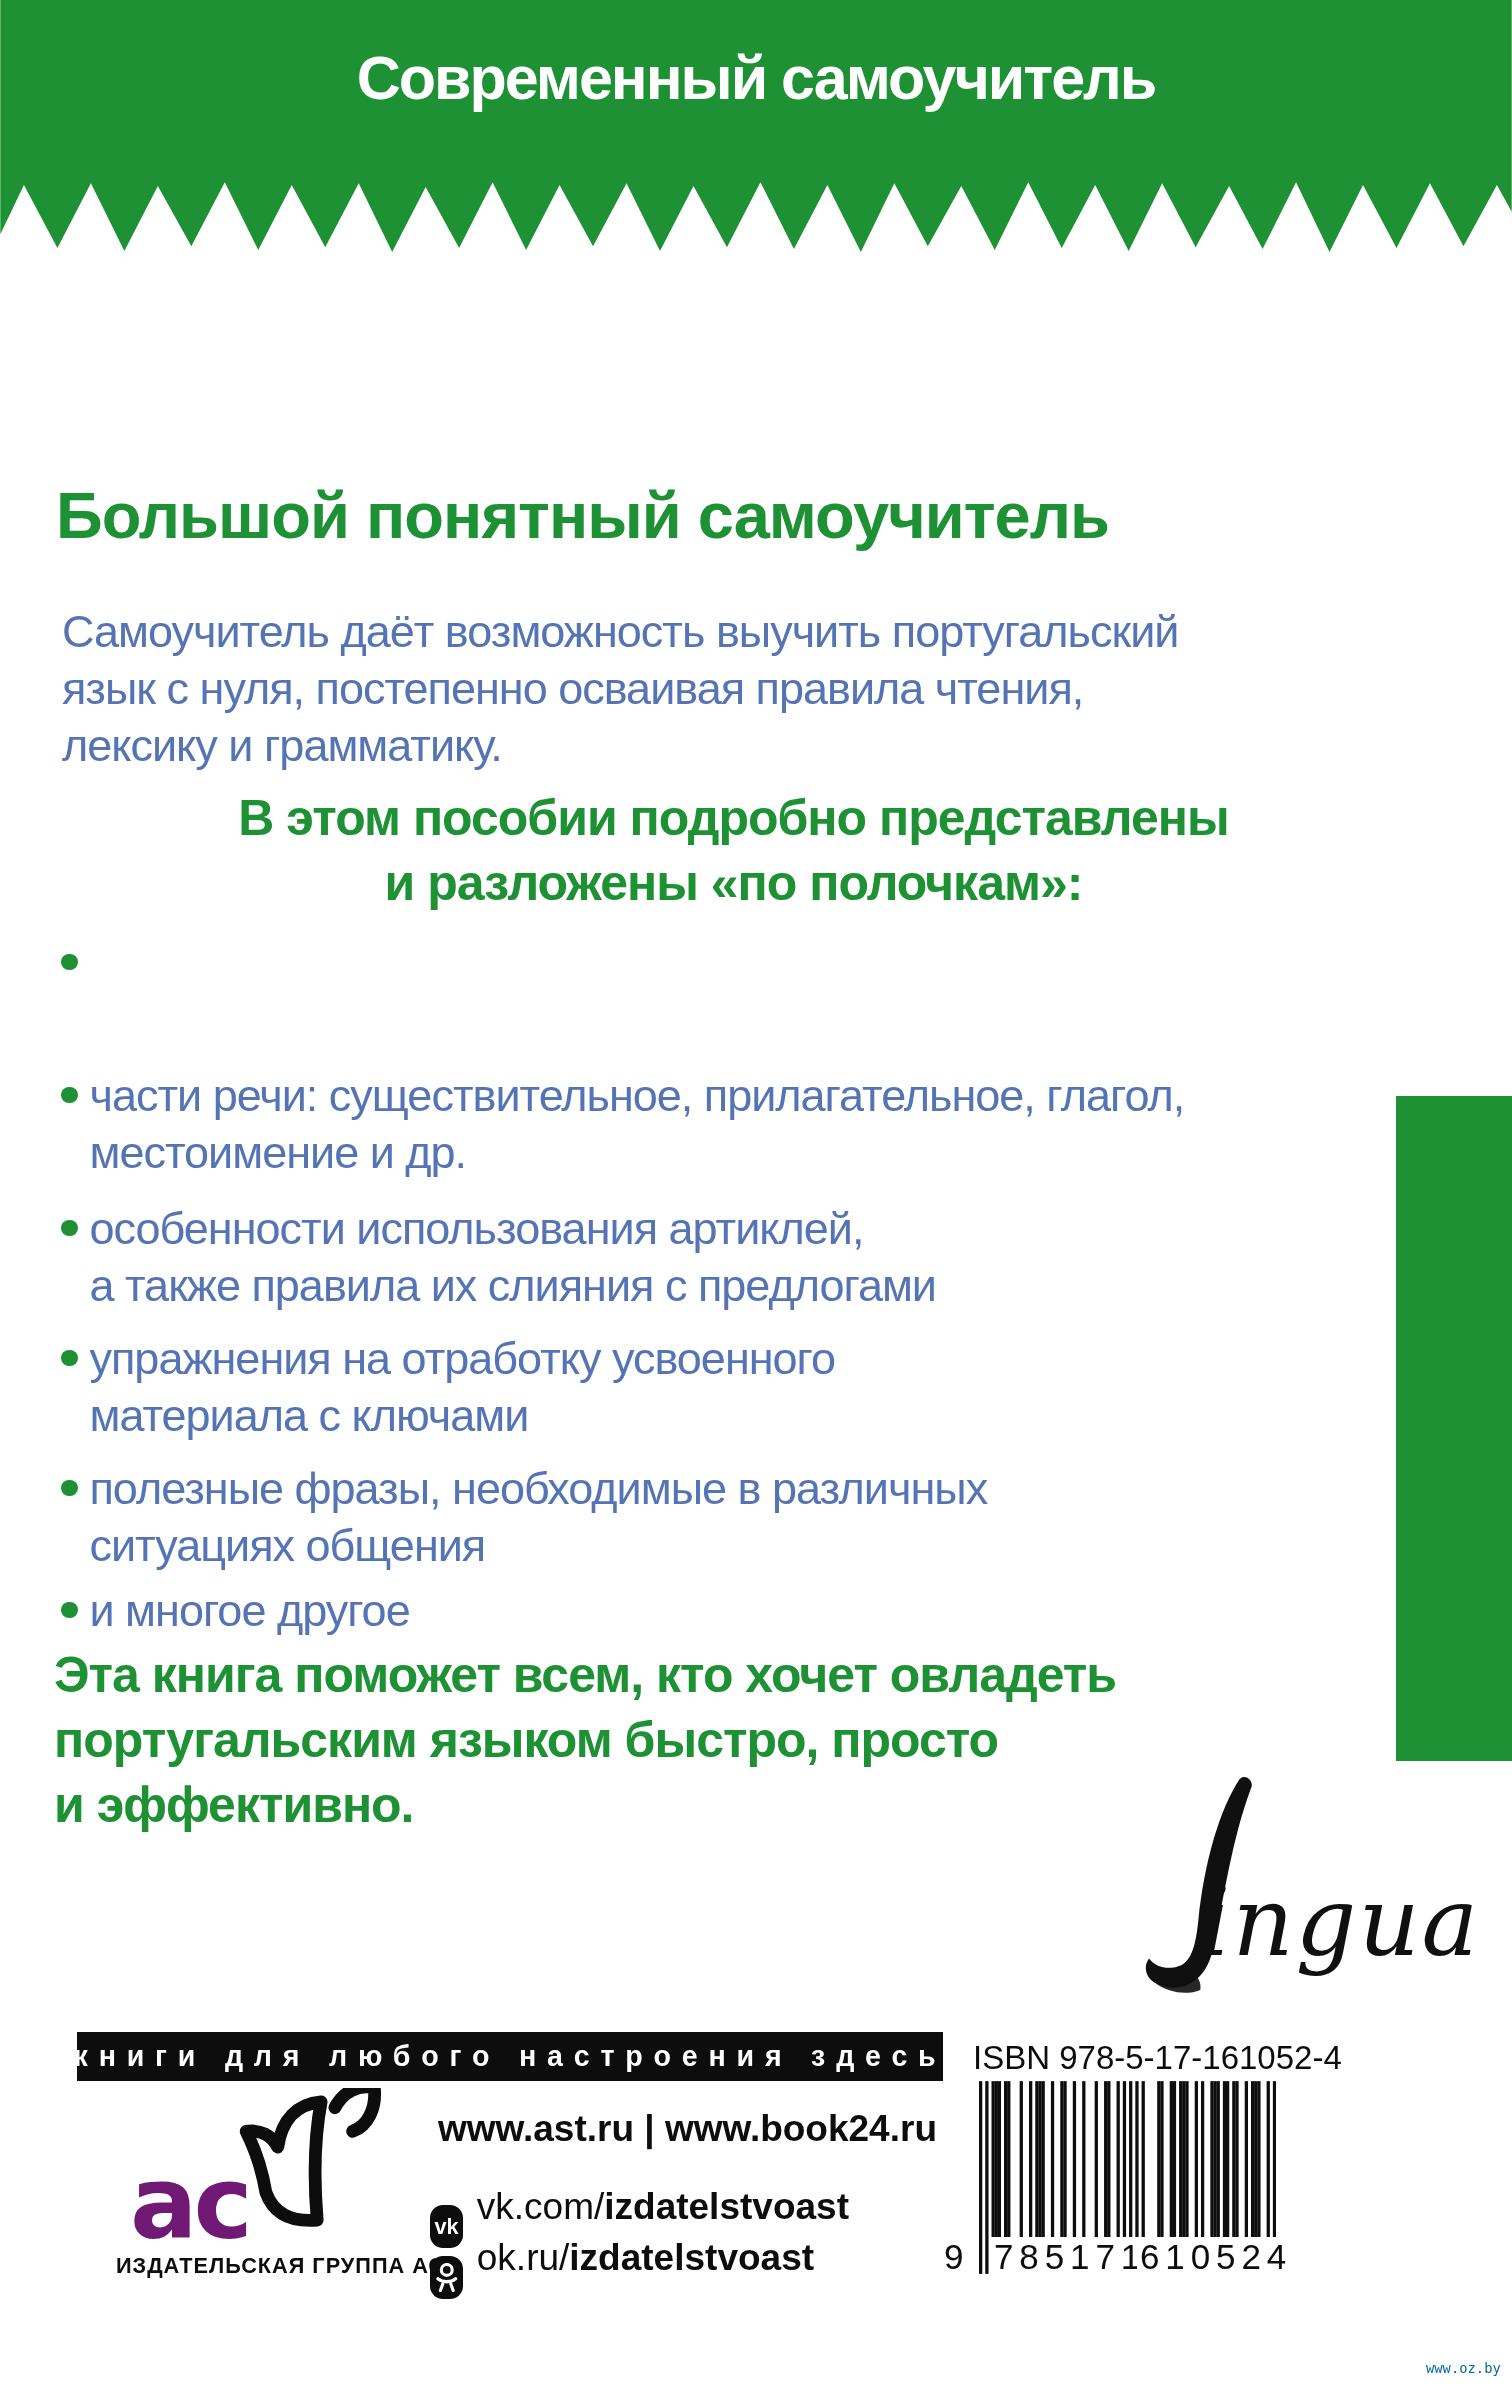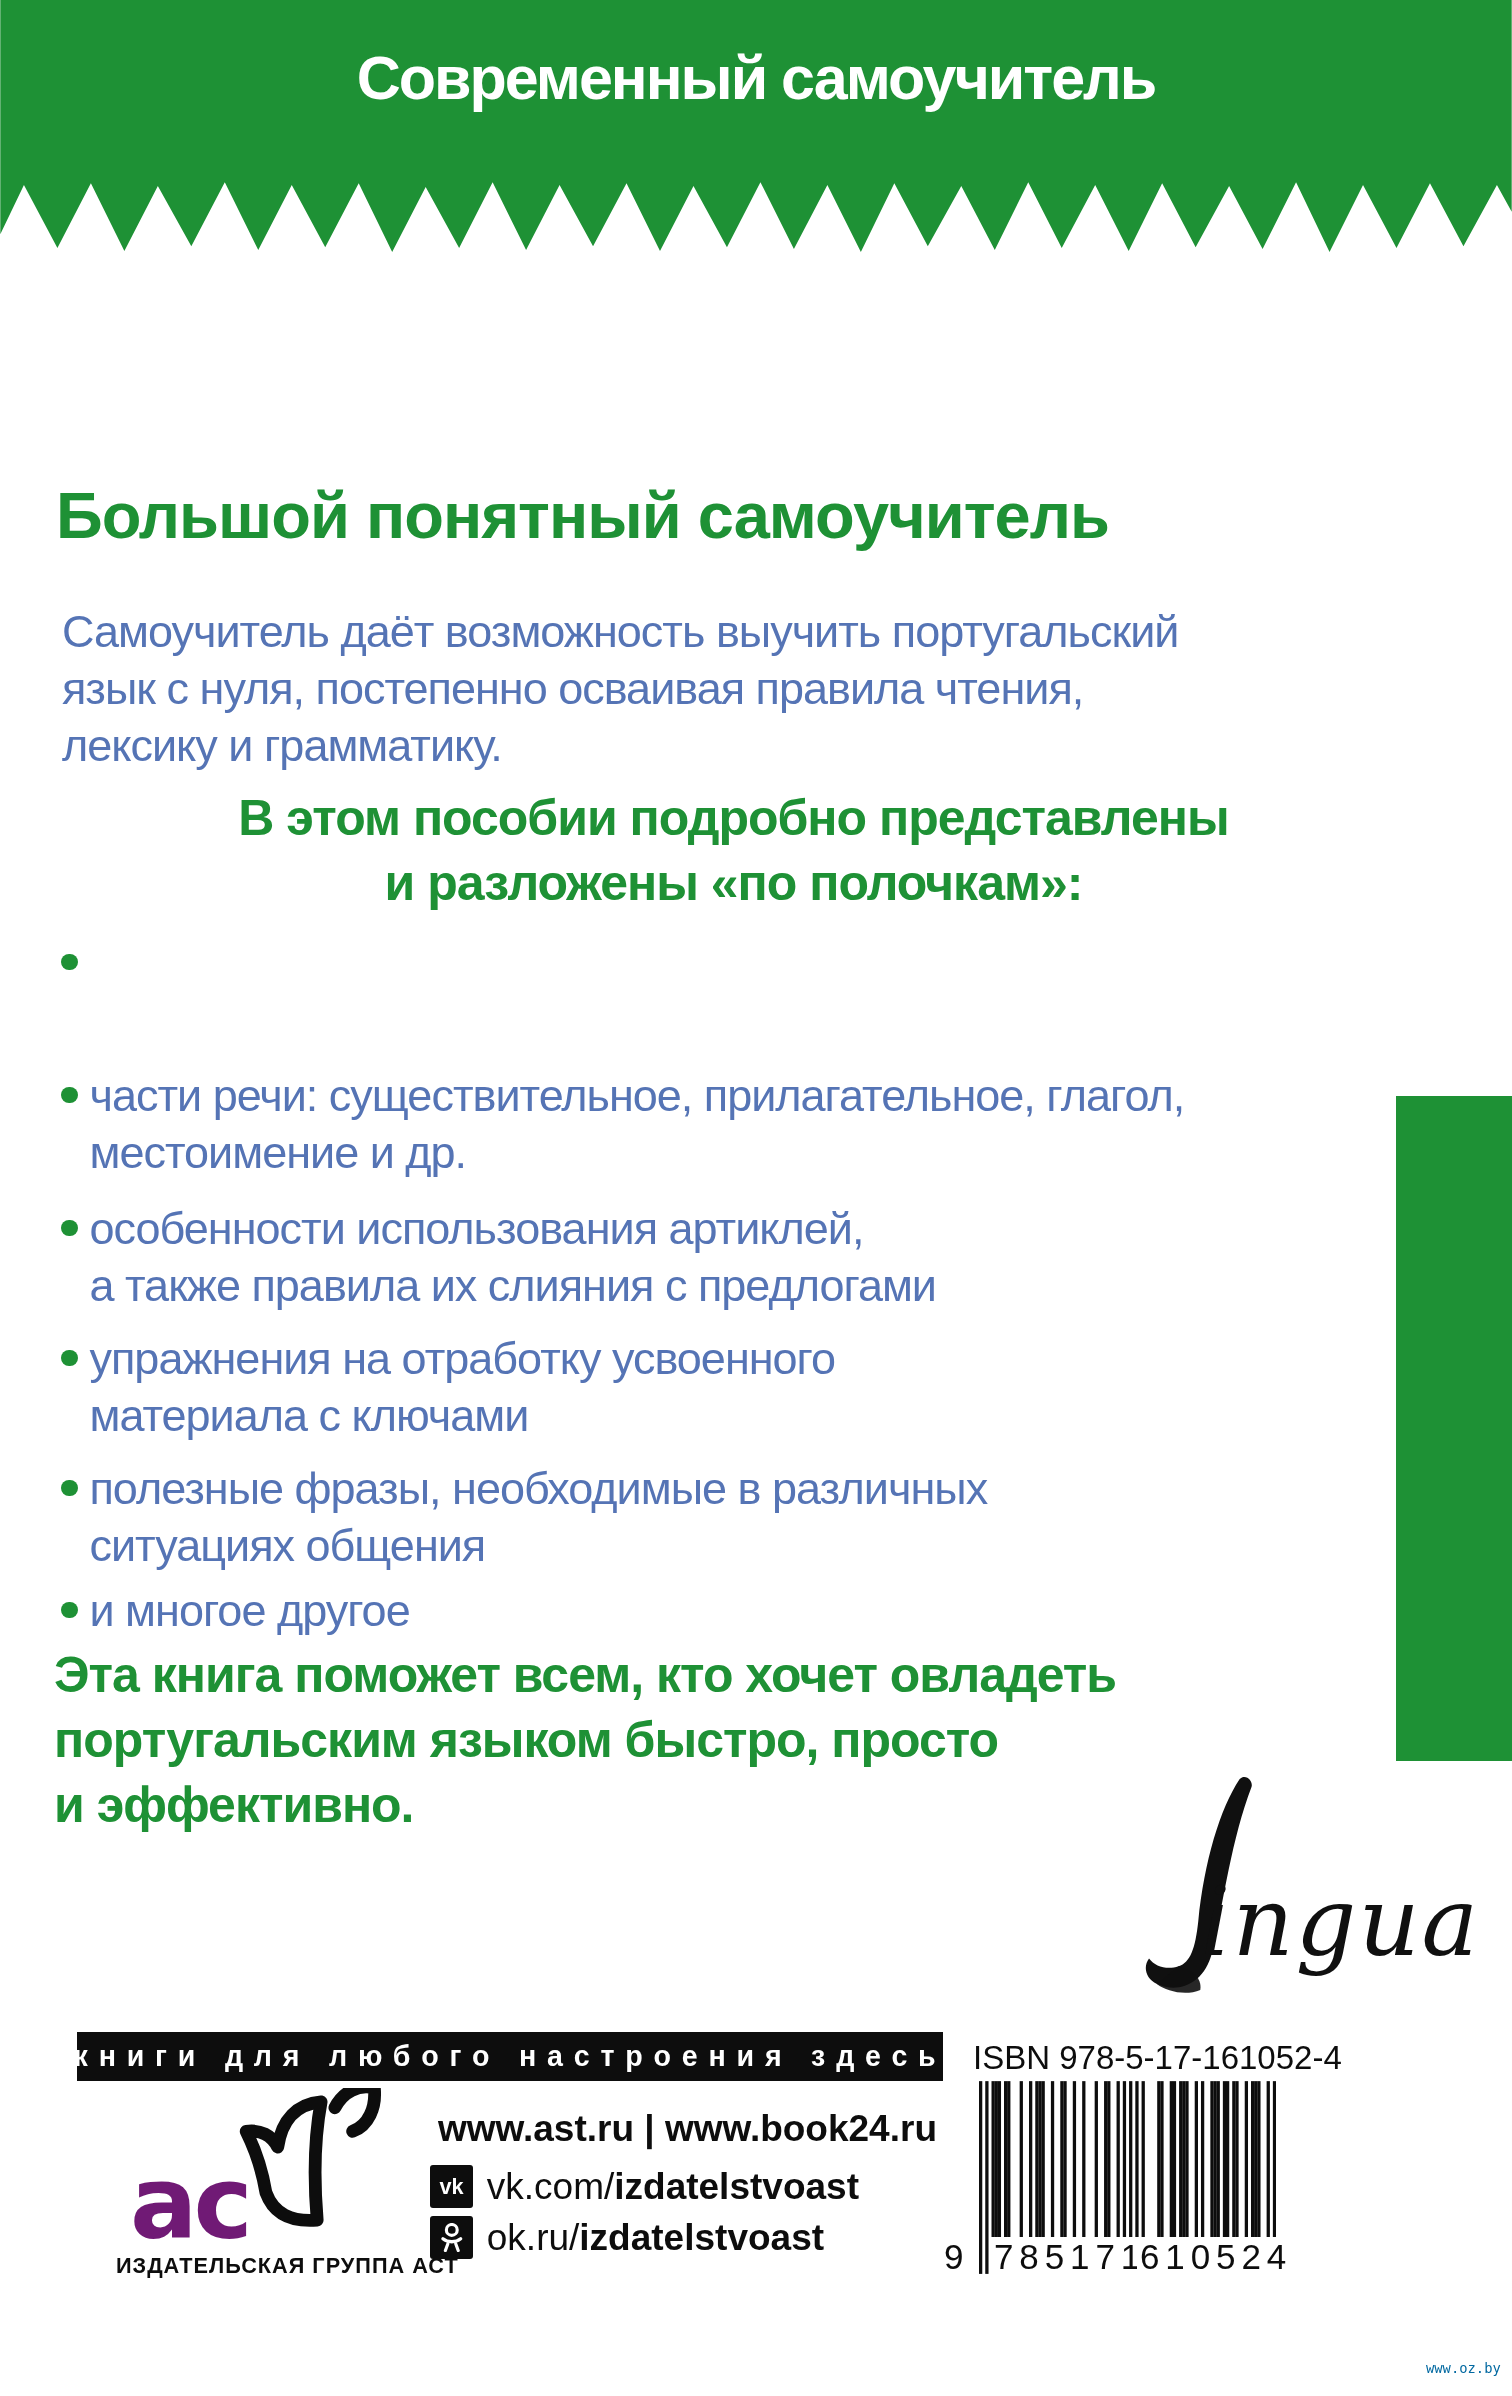--- a/index.html
+++ b/index.html
@@ -76,22 +76,22 @@
     position:absolute;left:0px;top:165px;width:286px;text-align:center;
     font-size:21.7px;font-weight:700;color:#0d0d0d;letter-spacing:1px;white-space:nowrap;
   }
   .sites{
     position:absolute;left:438px;top:2108px;
     font-size:37px;font-weight:700;color:#0d0d0d;
   }
   .social{position:absolute;left:430px;display:flex;align-items:center;}
   .vk-row{top:2165px}.ok-row{top:2216px}
   .social .sicon{
-    flex:0 0 auto;width:43px;height:43px;border-radius:3px;background:#0d0d0d;
-    display:flex;align-items:center;justify-content:center;margin-right:13.8px;
+    flex:0 0 auto;width:33px;height:43px;border-radius:13px;background:#0d0d0d;
+    display:flex;align-items:center;justify-content:center;margin-right:13.8px;margin-top:40px;
   }
   .social .sicon span{color:#fff;font-size:21.7px;font-weight:700;line-height:1;}
   .social .stext{font-size:37px;color:#0d0d0d;}
   .social .stext b{font-weight:700;}
   
   .isbn{
     position:absolute;left:973px;top:2039px;font-size:33px;color:#0d0d0d;letter-spacing:0px;
   }
   .barcode{position:absolute;left:944px;top:2081px;width:374px;height:227px;}
   .barcode svg{position:absolute;left:35px;top:0;}

